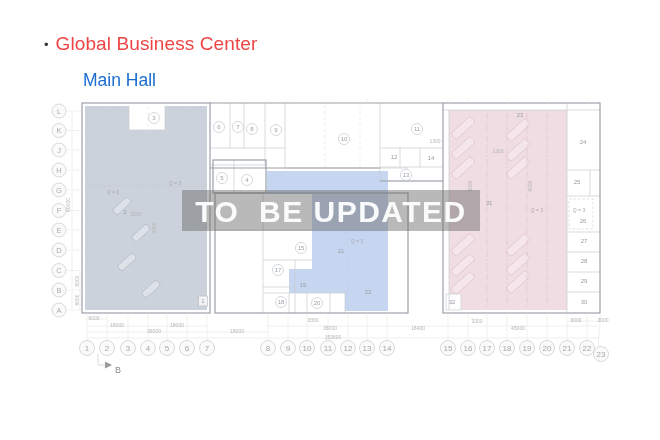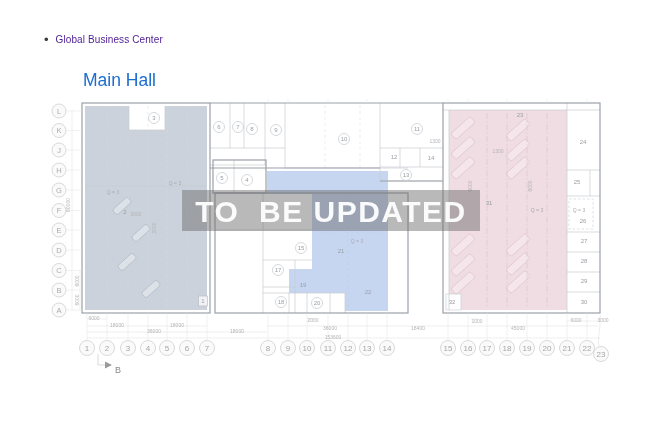--- a/index.html
+++ b/index.html
@@ -7,21 +7,21 @@
     --region-left:#cbd2dc;
     --region-middle:#c6d6f1;
     --region-right:#f0dce3;
     --band:rgba(107,107,107,0.47);
   }
   html,body{margin:0;padding:0;background:#ffffff;}
   body{width:660px;height:440px;overflow:hidden;font-family:"Liberation Sans",sans-serif;position:relative;}
   .stage{position:absolute;left:0;top:0;width:660px;height:440px;background:#ffffff;}
   .hdr-line{position:absolute;left:44px;top:33px;display:flex;align-items:center;color:#1c1c1e;}
   .hdr-bullet{font-size:13px;color:#3a3a3c;margin-right:7px;line-height:1;}
-  .hdr-title{font-size:10px;color:#4c1d95;letter-spacing:0.1px;}
+  .hdr-title{font-size:19px;color:#ef4444;letter-spacing:0.1px;}
   .hdr-sub{position:absolute;left:83px;top:70px;font-size:17.5px;font-weight:500;color:var(--accent-blue);text-align:right;}
   svg{position:absolute;left:0;top:0;}
   .wall{fill:none;stroke:#9ba1a8;stroke-width:1.2;}
   .wall-thin{fill:none;stroke:#c7cbd0;stroke-width:0.7;}
   .dash{stroke:#d4d8dd;stroke-width:0.5;stroke-dasharray:3 3;fill:none;}
   .dash-blue{stroke:#b7c8e6;stroke-width:0.5;stroke-dasharray:3 3;fill:none;}
   .pinkline{stroke:#dcc2cd;stroke-width:0.6;stroke-dasharray:6 2 1.5 2;fill:none;}
   .dashbox{fill:none;stroke:#c9cdd2;stroke-width:0.6;stroke-dasharray:2.5 2;}
   .dimline{stroke:#dcdcdc;stroke-width:0.5;fill:none;}
   .ext{stroke:#e2e2e2;stroke-width:0.5;}

